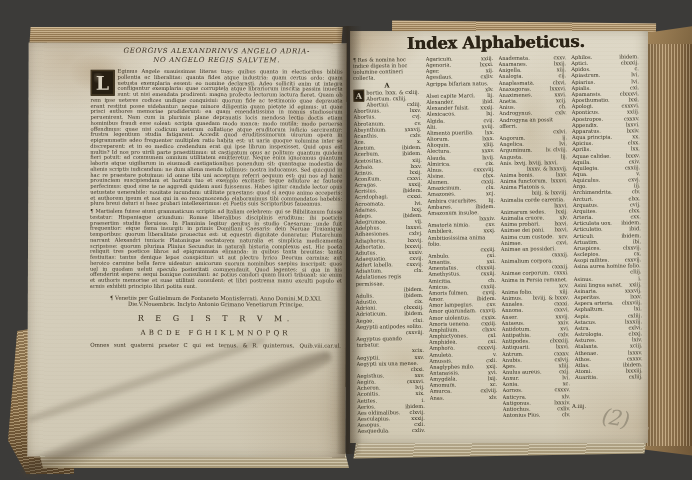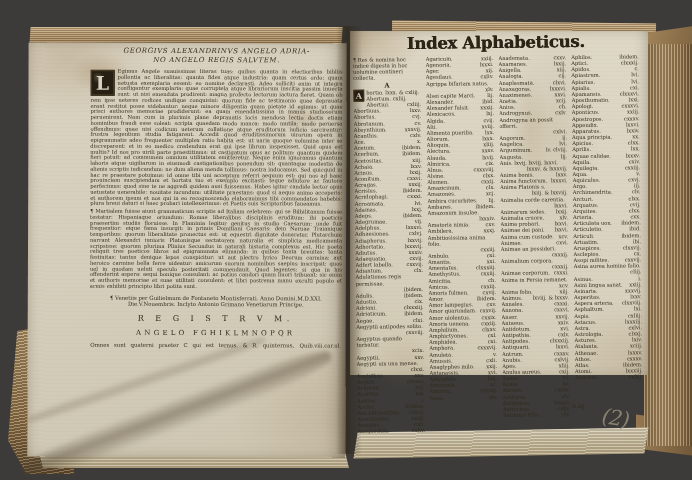--- a/index.html
+++ b/index.html
@@ -47,21 +47,21 @@
     background:repeating-linear-gradient(to bottom,rgba(120,100,70,.06) 0 1px,rgba(255,255,255,0) 1px 4px);}
   .left-page{
     left:28px;top:43px;width:318px;height:414px;transform:rotate(.2deg);
     background:
       radial-gradient(120px 80px at 12% 4%,rgba(150,120,80,.25),rgba(0,0,0,0) 70%),
       radial-gradient(160px 120px at 100% 90%,rgba(140,110,70,.18),rgba(0,0,0,0) 70%),
       linear-gradient(160deg,#dad3c2,#d4cdba 55%,#cdc5b0);
     box-shadow:inset -14px 0 20px -10px rgba(55,40,20,.5),inset 6px 0 12px -6px rgba(90,70,45,.35);
   }
   .right-page{
-    left:350px;top:31px;width:298px;height:344px;
+    left:350px;top:31px;width:298px;height:412px;
     background:
       radial-gradient(90px 60px at 4% 2%,rgba(150,115,70,.3),rgba(0,0,0,0) 70%),
       radial-gradient(70px 160px at 68% 30%,rgba(150,125,85,.14),rgba(0,0,0,0) 70%),
       radial-gradient(120px 90px at 96% 96%,rgba(140,110,70,.2),rgba(0,0,0,0) 70%),
       linear-gradient(200deg,#ded8c7,#d9d2bf 60%,#d0c8b2);
     box-shadow:inset 12px 0 18px -9px rgba(55,40,20,.45),inset -8px 0 14px -8px rgba(70,52,28,.4);
   }
   .stain{position:absolute;border-radius:50%;pointer-events:none;}
   .crease{
     position:absolute;left:-16px;top:356px;width:330px;height:30px;
@@ -145,21 +145,21 @@
     </div>
     <div class="lp-body">
       <p><span class="woodcut">L</span><span>Egimus Angele suauissimas literas tuas: quibus quanta in electioribus bibliis pollentia ac liberalitas: quanta fides atque industria: quam certus ordo: quam uetusta exemplaria essent: eo nomine declarasti. Adeo solliciti enim ut integra confligantur exemplaria: quae corruptela atque librariorum inscitia passim inuecta sunt: ut nisi emendata prodirent: magna profecto lectorum iactura fieret. Quam ob rem ipse ueteres codices undique conquisiui: quorum fide ac testimonio quae deprauata erant restitui posse uidebantur: neque minore diligentia quam pietate id egimus: ut quae prisci authores memoriae prodiderunt: ea quam emendatissima in manus studiosorum peruenirent. Nam cum in plurimis plane deprauatis locis mendosa lectio doctis etiam hominibus fraudi esse soleat: scripta quaedam modo manca: modo mutila: modo peruersa offendimus: quae nisi codicum ueterum collatione atque eruditorum iudicio sarcirentur: frustra legentium studia fatigarent. Accedit quod eruditissimorum uirorum opera in epigrammatis adeo frequenter multiplex ratio habita est: ut uaria quoque uolumina inter se discreparent: et in eo medico credendum erat qui ipse librum inspexisset. Quid opus est multis? Id nos pro uirili parte praestitimus: ut castigatum opus ac politum: quantum quidem fieri potuit: ad communem omnium utilitatem emitteretur. Neque enim ignoramus quantum laboris atque uigiliarum in eiusmodi castigationibus ponendum sit: quantaque modestia de alienis scriptis iudicandum: ne dum aliena menda tollimus: nostra inducamus. Sed quicquid in hac re praestare potuimus: id omne tibi uni acceptum referri aequum est: qui nos ad hanc prouinciam suscipiendam et hortatu tuo et exemplo excitasti: teque adiutore ac fautore perfecimus: quod sine te ne aggredi quidem ausi fuissemus. Habes igitur candide lector opus uetustate uenerabile: nouitate iucundum: utilitate praestans: quod si aequo animo acceperis: et authorem ipsum et nos qui in eo recognoscendo elaborauimus tibi commendatos habebis: plura breui daturi si haec probari intellexerimus: et Poetis suis Scriptoribus faueamus.</span></p>
       <p>¶ Martialem fuisse aiunt grammaticum scriptis ad Italiam celebrem: qui se Bilbilitanum fuisse testatur: Hispaniaque oriundum: Romae liberalibus disciplinis eruditum: ibi poeticis praesertim studiis floruisse. In Flaminia legitur genitus in studio Caesarum: unde fuit frequentior: eique fama insurgit: in primis Domitiani Caesaris: dein Neruae Traianique temporibus: quorum liberalitate prouectus est: ut equestri dignitate donaretur. Plutarchum narrant Alexandri iunioris Platonisque sectatorem naturalia et simplicia medicamenta scripsisse: quorum plurima Plinius Secundus in naturali historia complexus est. Hic poeta reliquit tres poeticos libros ad epigrammata elimanda: in quibus tanta breuitas: tanta festiuitas: tantus denique lepos conspicitur: ut aut plectro lyrico Deorum carmina: aut heroico carmine bella ferre uideatur: amicorum suorum nominibus saepius inscripsit: quos uel in quodam ueluti speculo posteritati commendauit. Quod legentes: si qua in his offenderint aspera: aequi bonique consulant: ac potius candori quam liuori tribuant: sic enim et authoris memoriae et suae utilitati consulent: et libri postrema manu exculti populo et armis exhibiti principio libri potita sunt.</p>
     </div>
     <div class="lp-colophon">
       <div>¶ Venetiis per Guilielmum de Fontaneto Montisferrati. Anno Domini.M.D.XXI.</div>
       <div>Die.V.Nouembris. Inclyto Antonio Grimano Venetiarum Principe.</div>
     </div>
     <div class="lp-registrum">R E G I S T R V M.</div>
-    <div class="lp-alphabet">ANGELO FGHIKLMNOPQR</div>
+    <div class="lp-alphabet">ABCDE FGHIKLMNOPQR</div>
     <div class="lp-quaterni">Omnes sunt quaterni praeter C qui est ternus. &amp; R. quinternus,  Quib.viii.car.ul.</div>
   </div>
   <div class="crease"></div>
   <div class="crease2"></div>
 </div>
 
 <div class="page right-page">
   <div class="laid"></div>
   <div class="stain" style="left:160px;top:40px;width:40px;height:120px;background:radial-gradient(closest-side,rgba(150,125,80,.15),rgba(0,0,0,0));"></div>
   <div class="stain" style="left:20px;top:300px;width:70px;height:60px;background:radial-gradient(closest-side,rgba(150,120,75,.14),rgba(0,0,0,0));"></div>

